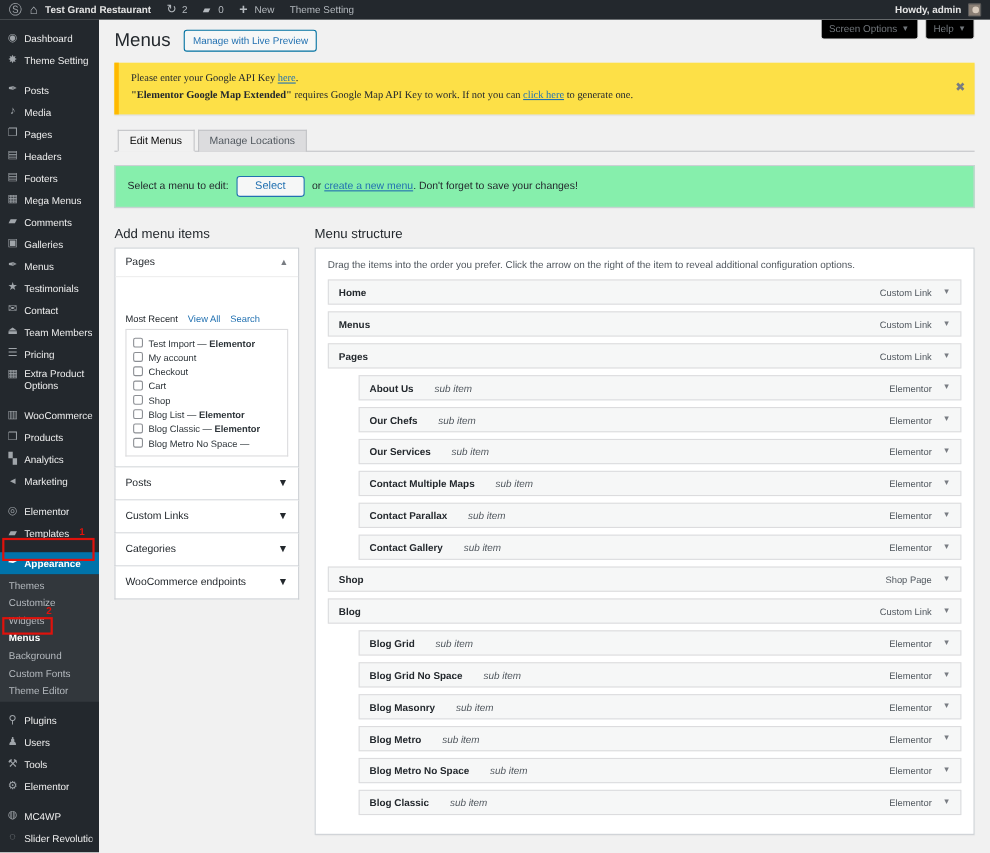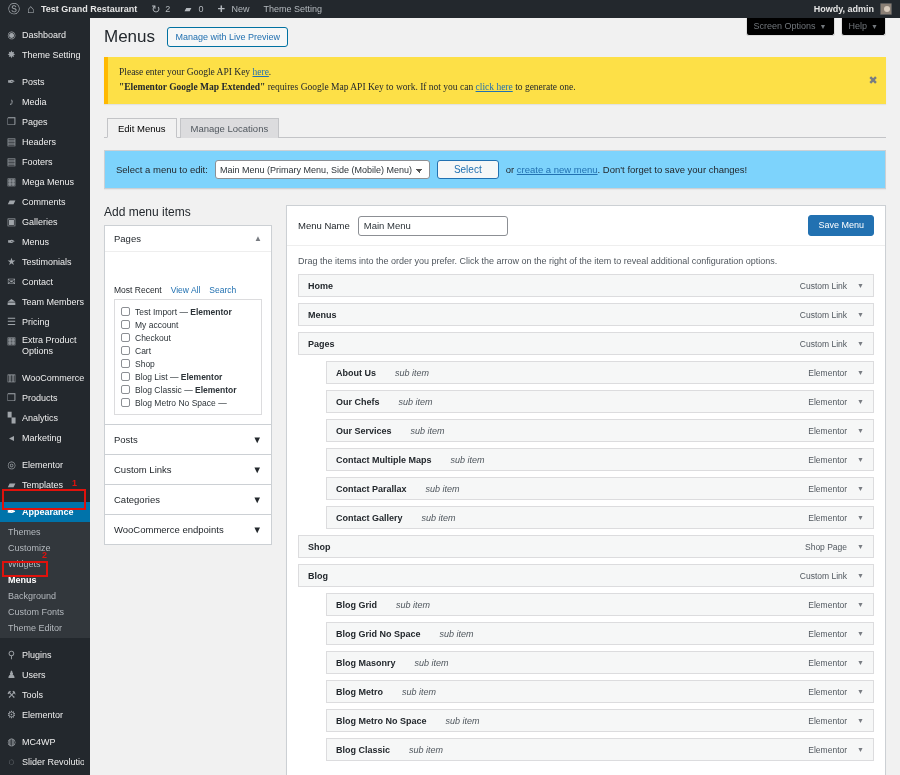--- a/index.html
+++ b/index.html
@@ -135,21 +135,21 @@
   }
   .nav-tab {
     font-size: 9.5px; color: #50575e; background: #dcdcde;
     border: 1px solid #c3c4c7; border-bottom: none;
     padding: 4px 10px 5px 10px; margin-right: 3px;
     position: relative; top: 1px; line-height: 11px;
   }
   .nav-tab.active { background: #f1f1f1; color: #000; border-bottom: 1px solid #f1f1f1; }
 
   .menu-select-bar {
-    margin-top: 12px; background: #7dd3fc; border: 1px solid #ccd0d4;
+    margin-top: 12px; background: #86efac; border: 1px solid #ccd0d4;
     box-shadow: 0 1px 1px rgba(0,0,0,.04);
     padding: 9px 11px; display: flex; align-items: center;
     gap: 7px; font-size: 9.5px; color: #23282d; position: relative;
   }
   select.menu-sel {
     font-size: 9px; height: 19px; border: 1px solid #8c8f94;
     border-radius: 3px; background: #fff; color: #2c3338;
     padding: 0 16px 0 4px; -webkit-appearance: none; appearance: none;
     font-family: "Liberation Sans", sans-serif;
     background-image: linear-gradient(45deg, transparent 50%, #555 50%),
@@ -489,23 +489,20 @@
         <span>Edit Menus</span>
       </div>
       <div class="nav-tab">
         <span>Manage Locations</span>
       </div>
     </div>
 
     
     <div class="menu-select-bar">
       <span>Select a menu to edit:</span>
-      <select class="menu-sel">
-        <option>Main Menu (Primary Menu, Side (Mobile) Menu)</option>
-      </select>
       <button class="btn-sec">Select</button>
       <span class="new-menu-note"><span>or </span><a href="#">create a new menu</a><span>. Don't forget to save your changes!</span></span>
     </div>
 
     
     <div class="cols">
 
       <div class="col-left">
         <h2 class="sec-title">Add menu items</h2>
 
@@ -569,27 +566,23 @@
           <span>Categories</span>
           <span class="tog">▼</span>
         </div>
         <div class="acc-item">
           <span>WooCommerce endpoints</span>
           <span class="tog">▼</span>
         </div>
       </div>
 
       <div class="col-right">
+        <h2 class="sec-title">Menu structure</h2>
 
         <div class="ms-box">
-          <div class="ms-head">
-            <label>Menu Name</label>
-            <input type="text" value="Main Menu" style="">
-            <button class="btn-primary">Save Menu</button>
-          </div>
           <div class="ms-hint">Drag the items into the order you prefer. Click the arrow on the right of the item to reveal additional configuration options.</div>
 
           <div class="ms-items" id="menu-items-container">
               <div class="mi">
                 <div><span class="nm">Home</span></div>
                 <div class="right">
                   <span>Custom Link</span>
                   <span class="arr">▼</span>
                 </div>
               </div>

